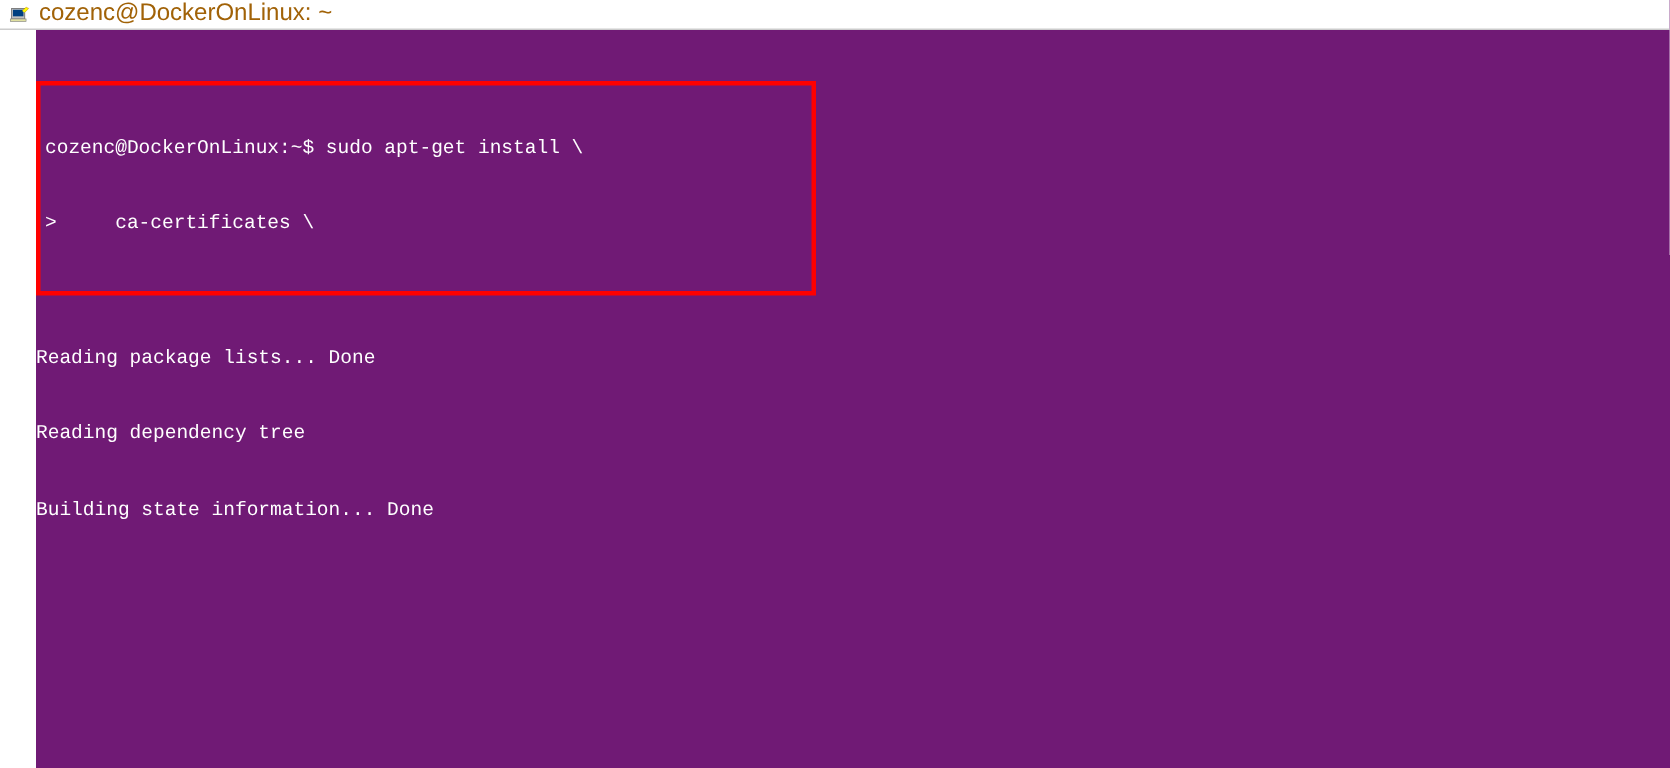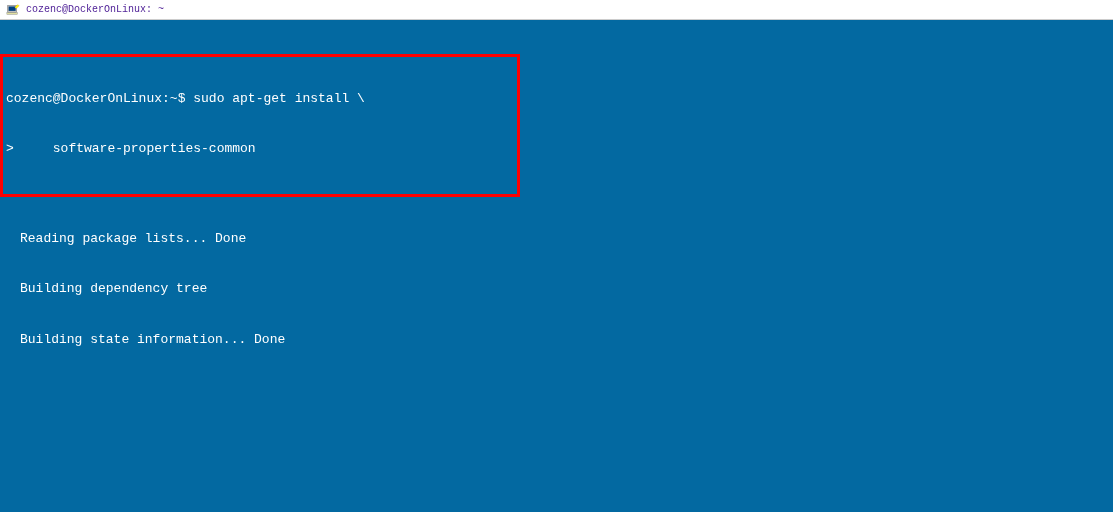--- a/index.html
+++ b/index.html
@@ -30,42 +30,43 @@
     }
     .titlebar-icon {
       display: inline-flex;
       align-items: center;
     }
     .titlebar-icon svg {
       width: 14px;
       height: 14px;
     }
     .titlebar-text {
-      color: #4c1d95;
-      font-family: Liberation Mono, monospace;
-      font-size: 10px;
+      color: #a16207;
+      font-family: Liberation Sans, sans-serif;
+      font-size: 16px;
     }
     .terminal {
-      background: #0369a1;
+      background: #701a75;
       color: #fff;
       flex: 1;
       padding: 0;
       overflow: hidden;
       white-space: pre;
+      margin-left: 24px;
     }
     .highlight-box {
       border: 3px solid #ff0000;
       padding: 0 2px 2px 2px;
       margin: 0 0 0 0;
       display: block;
       width: 520px;
     }
     .term-line {
       white-space: pre;
-      padding-left: 20px;
+      padding-left: 0;
     }
     .highlight-box .term-line {
       padding-left: 1px;
     }
   </style>
 </head>
 <body>
 
 <div class="window">
   <div class="titlebar">
@@ -76,24 +77,24 @@
         <rect x="1" y="11" width="12" height="2" fill="#e0e0a0" stroke="#888" stroke-width="0.5"></rect>
         <path d="M10 5 L13 2 L15 3 L12 6" fill="#ff0" stroke="#c80" stroke-width="0.4"></path>
       </svg>
     </span>
     <span class="titlebar-text">cozenc@DockerOnLinux: ~</span>
   </div>
 
   <div class="terminal">
     <div class="highlight-box">
       <div class="term-line">cozenc@DockerOnLinux:~$ sudo apt-get install \</div>
-      <div class="term-line">&gt;     software-properties-common</div>
+      <div class="term-line">&gt;     ca-certificates \</div>
     </div>
     <div class="term-line">Reading package lists... Done</div>
-    <div class="term-line">Building dependency tree</div>
+    <div class="term-line">Reading dependency tree</div>
     <div class="term-line">Building state information... Done</div>
     
     
     
     
     
     
     
     
     

